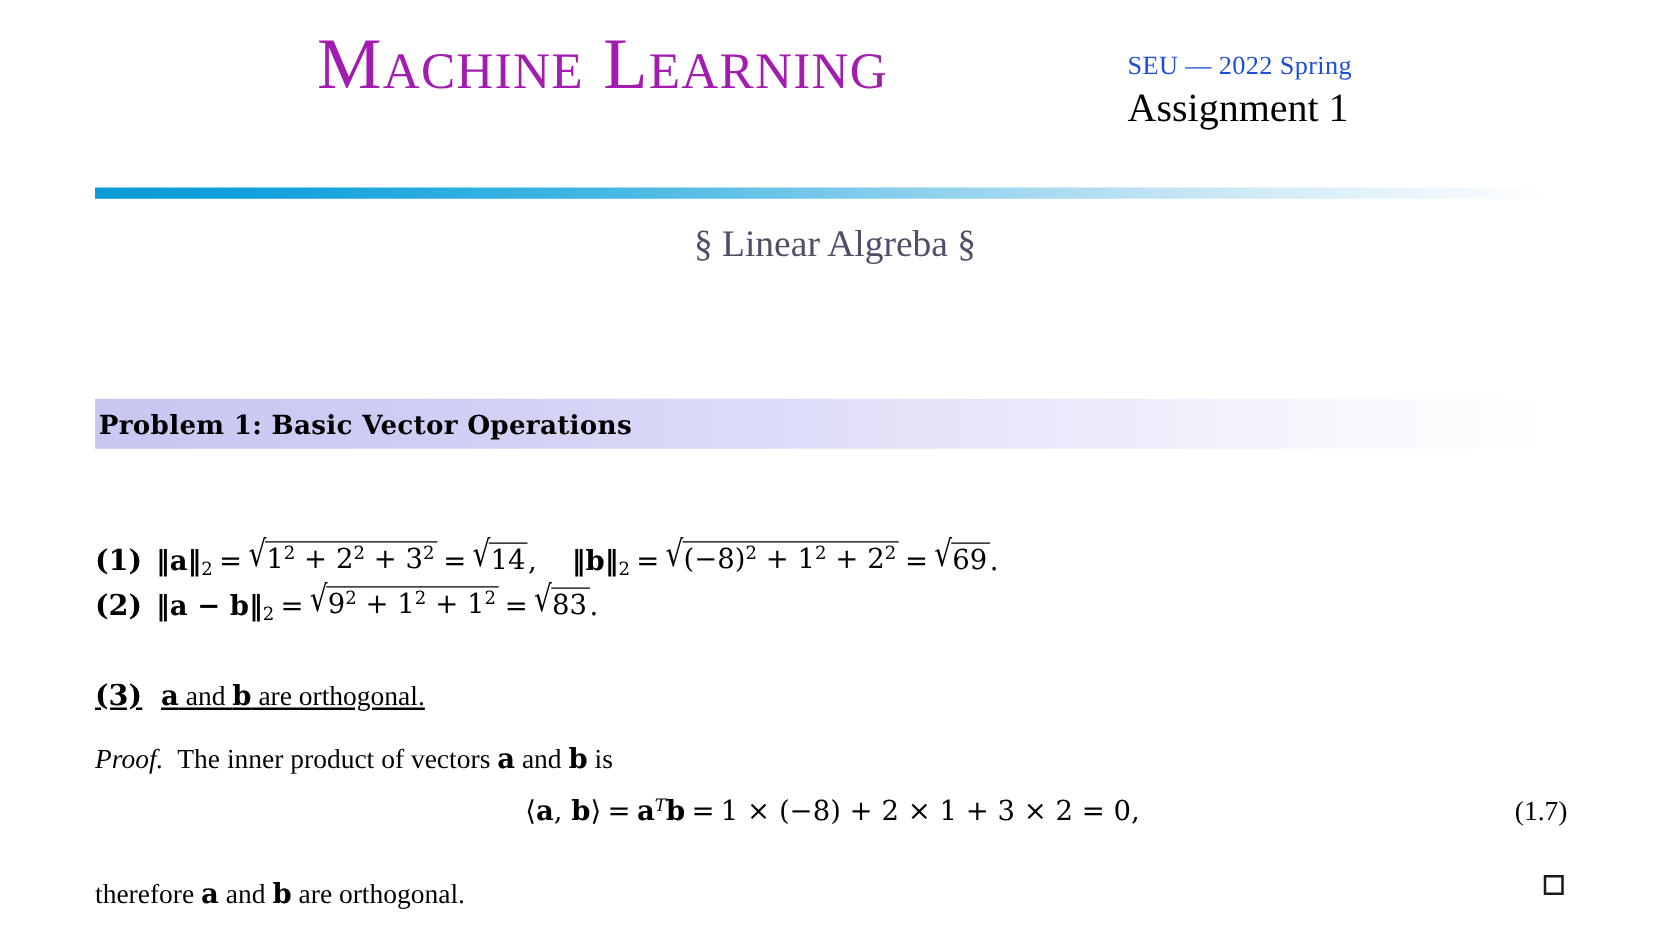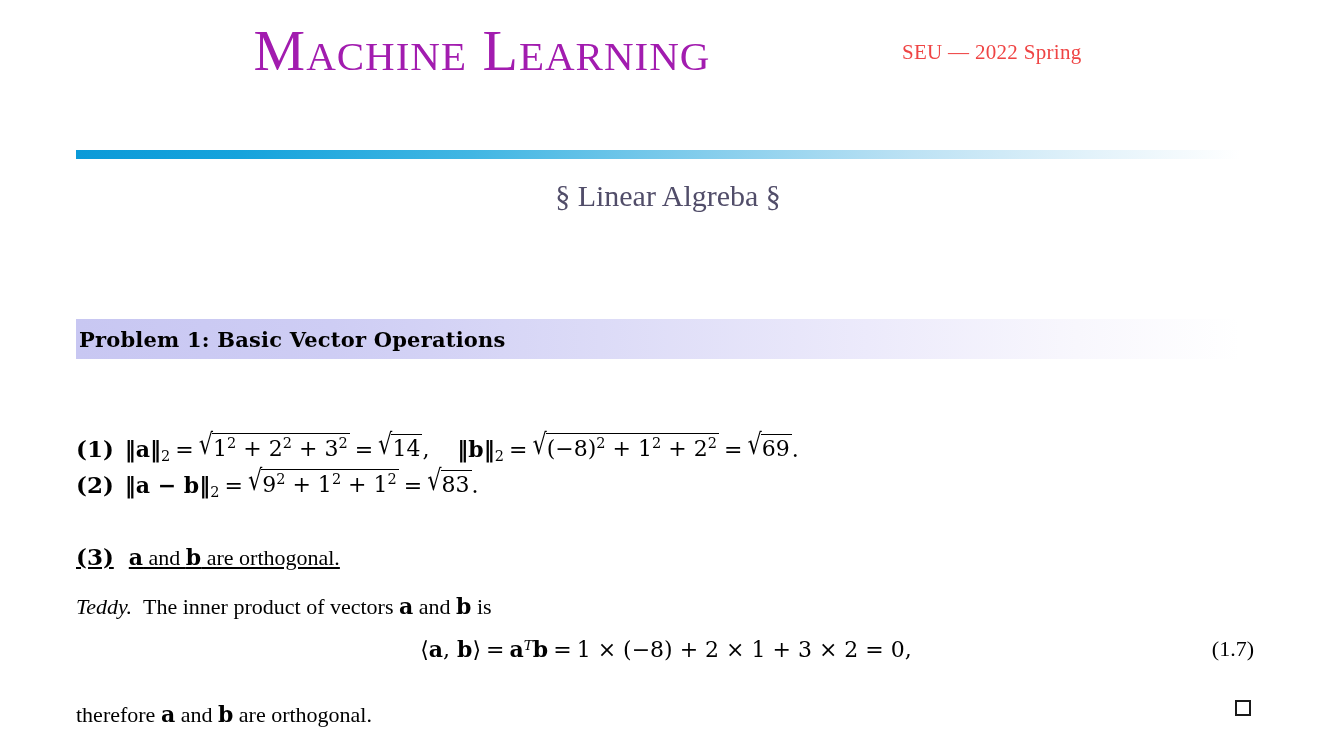--- a/index.html
+++ b/index.html
@@ -57,21 +57,21 @@
 
   #meta-block {
     position: absolute;
     left: 902px;
     top: 40px;
     text-align: left;
   }
   #term-line {
     font-size: 21px;
     line-height: 1.2;
-    color: #ef4444;
+    color: #1d4ed8;
     letter-spacing: 0.3px;
     white-space: nowrap;
   }
   #assignment-line {
     margin-top: 2px;
     font-size: 32px;
     line-height: 1.2;
     color: #000000;
     white-space: nowrap;
   }
@@ -209,20 +209,21 @@
 <body>
 
 <div id="header">
 
   <div id="title-block">
     <div id="course-title">Machine Learning</div>
   </div>
 
   <div id="meta-block">
     <div id="term-line">SEU — 2022 Spring</div>
+    <div id="assignment-line">Assignment 1</div>
   </div>
 
   <div id="header-rule"></div>
 </div>
 
 <div id="section-title">§ Linear Algreba §</div>
 
 <div id="problem-heading">
   <span id="problem-heading-text">Problem 1: Basic Vector Operations</span>
 </div>
@@ -233,21 +234,21 @@
 
 <div class="content-line" style="top:470px;">
   <span class="item-num">(2)</span><span class="math"><span class="vec">‖<b>a</b>&nbsp;−&nbsp;<b>b</b>‖</span><span class="sub">2</span><span class="op">=</span><span class="sqrt"><span class="radsign">√</span><span class="radicand">9<span class="sup">2</span>&nbsp;+&nbsp;1<span class="sup">2</span>&nbsp;+&nbsp;1<span class="sup">2</span></span></span><span class="op">=</span><span class="sqrt"><span class="radsign">√</span><span class="radicand">83</span></span>.</span>
 </div>
 
 <div class="content-line" style="top:543px;text-decoration:underline;">
   <span class="item-num">(3)</span><span style="margin-left:4px;"><span class="vec math">a</span><span> and </span><span class="vec math">b</span><span> are orthogonal.</span></span>
 </div>
 
 <div class="content-line" style="top:593px;">
-  <span class="proof-word">Teddy.</span><span>&nbsp;&nbsp;</span><span>The inner product of vectors </span><span class="vec math">a</span><span> and </span><span class="vec math">b</span><span> is</span>
+  <span class="proof-word">Proof.</span><span>&nbsp;&nbsp;</span><span>The inner product of vectors </span><span class="vec math">a</span><span> and </span><span class="vec math">b</span><span> is</span>
 </div>
 
 <div id="eq-11">
   <span class="math">⟨<b>a</b>,&nbsp;<b>b</b>⟩<span class="op">=</span><b>a</b><span class="supT">T</span><b>b</b><span class="op">=</span>1&nbsp;×&nbsp;(−8)&nbsp;+&nbsp;2&nbsp;×&nbsp;1&nbsp;+&nbsp;3&nbsp;×&nbsp;2&nbsp;=&nbsp;0,</span>
 </div>
 <div id="eq-tag">(1.7)</div>
 
 <div class="content-line" style="top:701px;">
   <span>therefore </span><span class="vec math">a</span><span> and </span><span class="vec math">b</span><span> are orthogonal.</span>
 </div>

